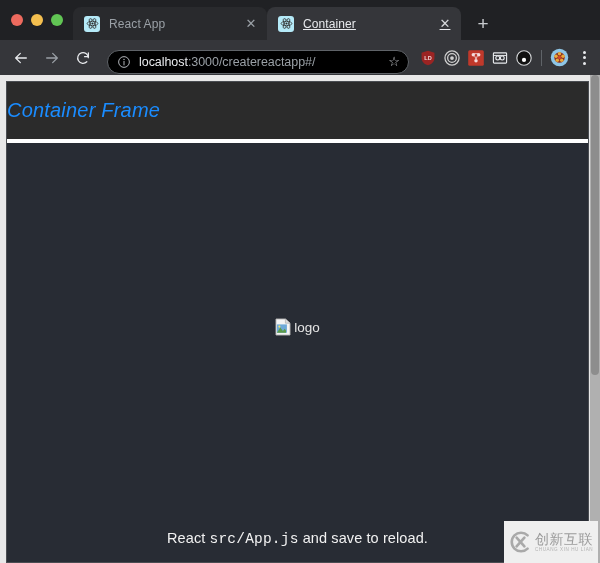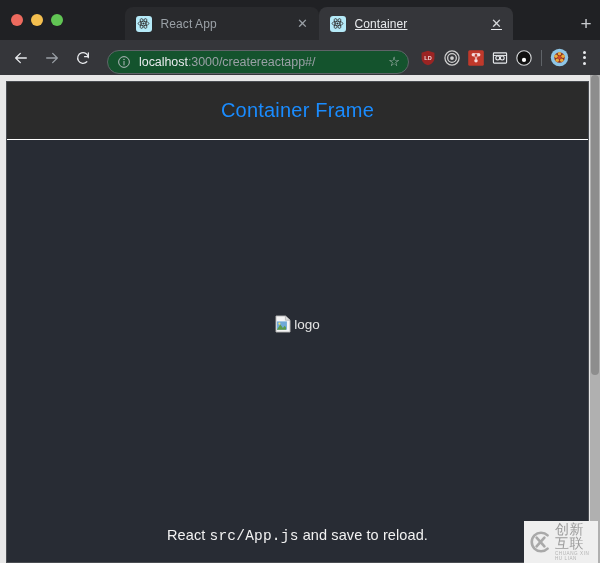--- a/index.html
+++ b/index.html
@@ -26,21 +26,20 @@
   }
 
   
   .tabstrip {
     height: 40px;
     background: #202124;
     display: flex;
     align-items: flex-end;
     position: relative;
     flex: 0 0 40px;
-    justify-content: space-between;
   }
   .traffic {
     display: flex;
     align-items: center;
     gap: 8px;
     padding: 0 10px 0 11px;
     height: 40px;
   }
   .light {
     width: 12px; height: 12px;
@@ -123,21 +122,21 @@
     color: #e8eaed;
     margin-right: 5px;
     border-radius: 50%;
   }
   .navbtn svg { display:block; }
 
   .omnibox {
     flex: 1 1 auto;
     height: 24px;
     margin: 8px 8px 0 6px;
-    background: #14532d;
+    background: #000000;
     border: 1px solid #5f6368;
     border-radius: 13px;
     display: flex;
     align-items: center;
     padding: 0 8px 0 9px;
     box-sizing: border-box;
     min-width: 0;
   }
   .omnibox .info-icon {
     flex: 0 0 14px;
@@ -223,24 +222,25 @@
     background: #282c34;
     border: 1px solid #4a4d52;
     box-sizing: border-box;
     display: flex;
     flex-direction: column;
   }
   .frame-header {
     height: 57px;
     flex: 0 0 57px;
     background: #2b2b2b;
-    border-bottom: 1px solid #ffffff;
-    display: flex;
-    align-items: center;
-    justify-content: center;
+    border-bottom: 4px solid #ffffff;
+    display: flex;
+    align-items: center;
+    justify-content: flex-start;
+    font-style: italic;
   }
   .frame-title {
     color: #1a8cff;
     font-size: 20px;
     letter-spacing: .2px;
   }
 
   .frame-body {
     flex: 1 1 auto;
     background: #282c34;
@@ -284,21 +284,21 @@
     font-family: "Liberation Mono", "DejaVu Sans Mono", monospace;
     font-size: 14.5px;
     letter-spacing: .2px;
   }
 
   
   .watermark {
     position: absolute;
     right: 2px;
     bottom: 0px;
-    width: 74px;
+    width: 94px;
     height: 42px;
     background: #efefef;
     display: flex;
     align-items: center;
     padding-left: 4px;
     box-sizing: border-box;
     gap: 3px;
   }
   .watermark .wm-logo {
     width: 24px; height: 24px;

